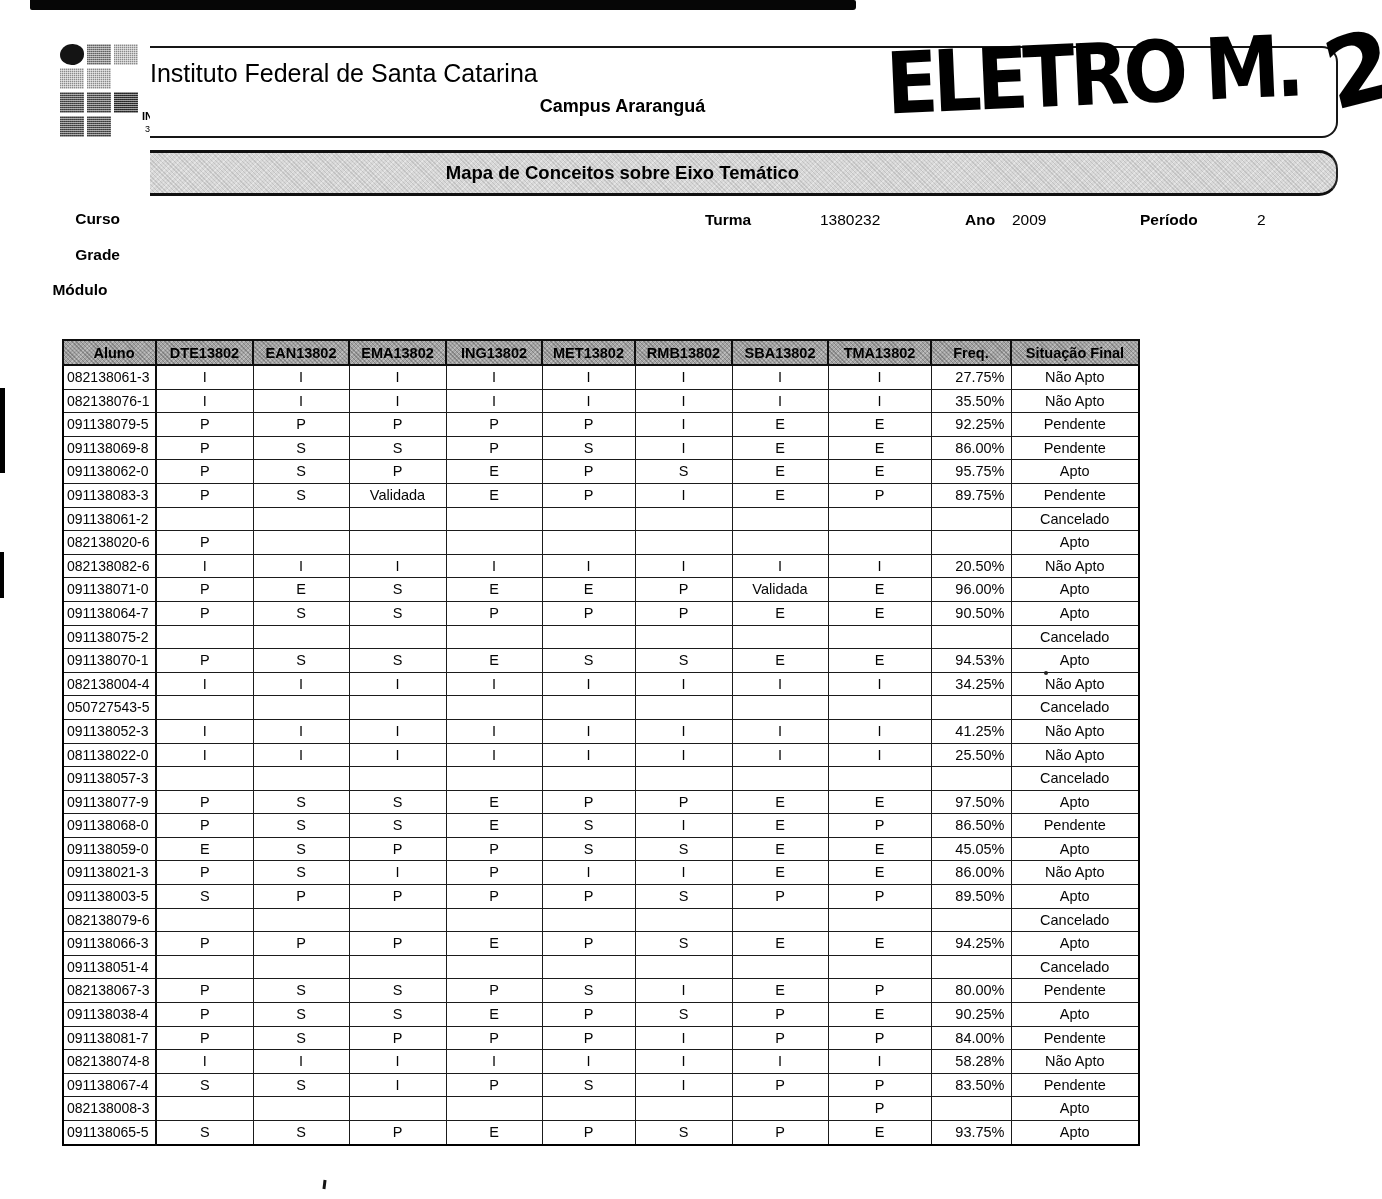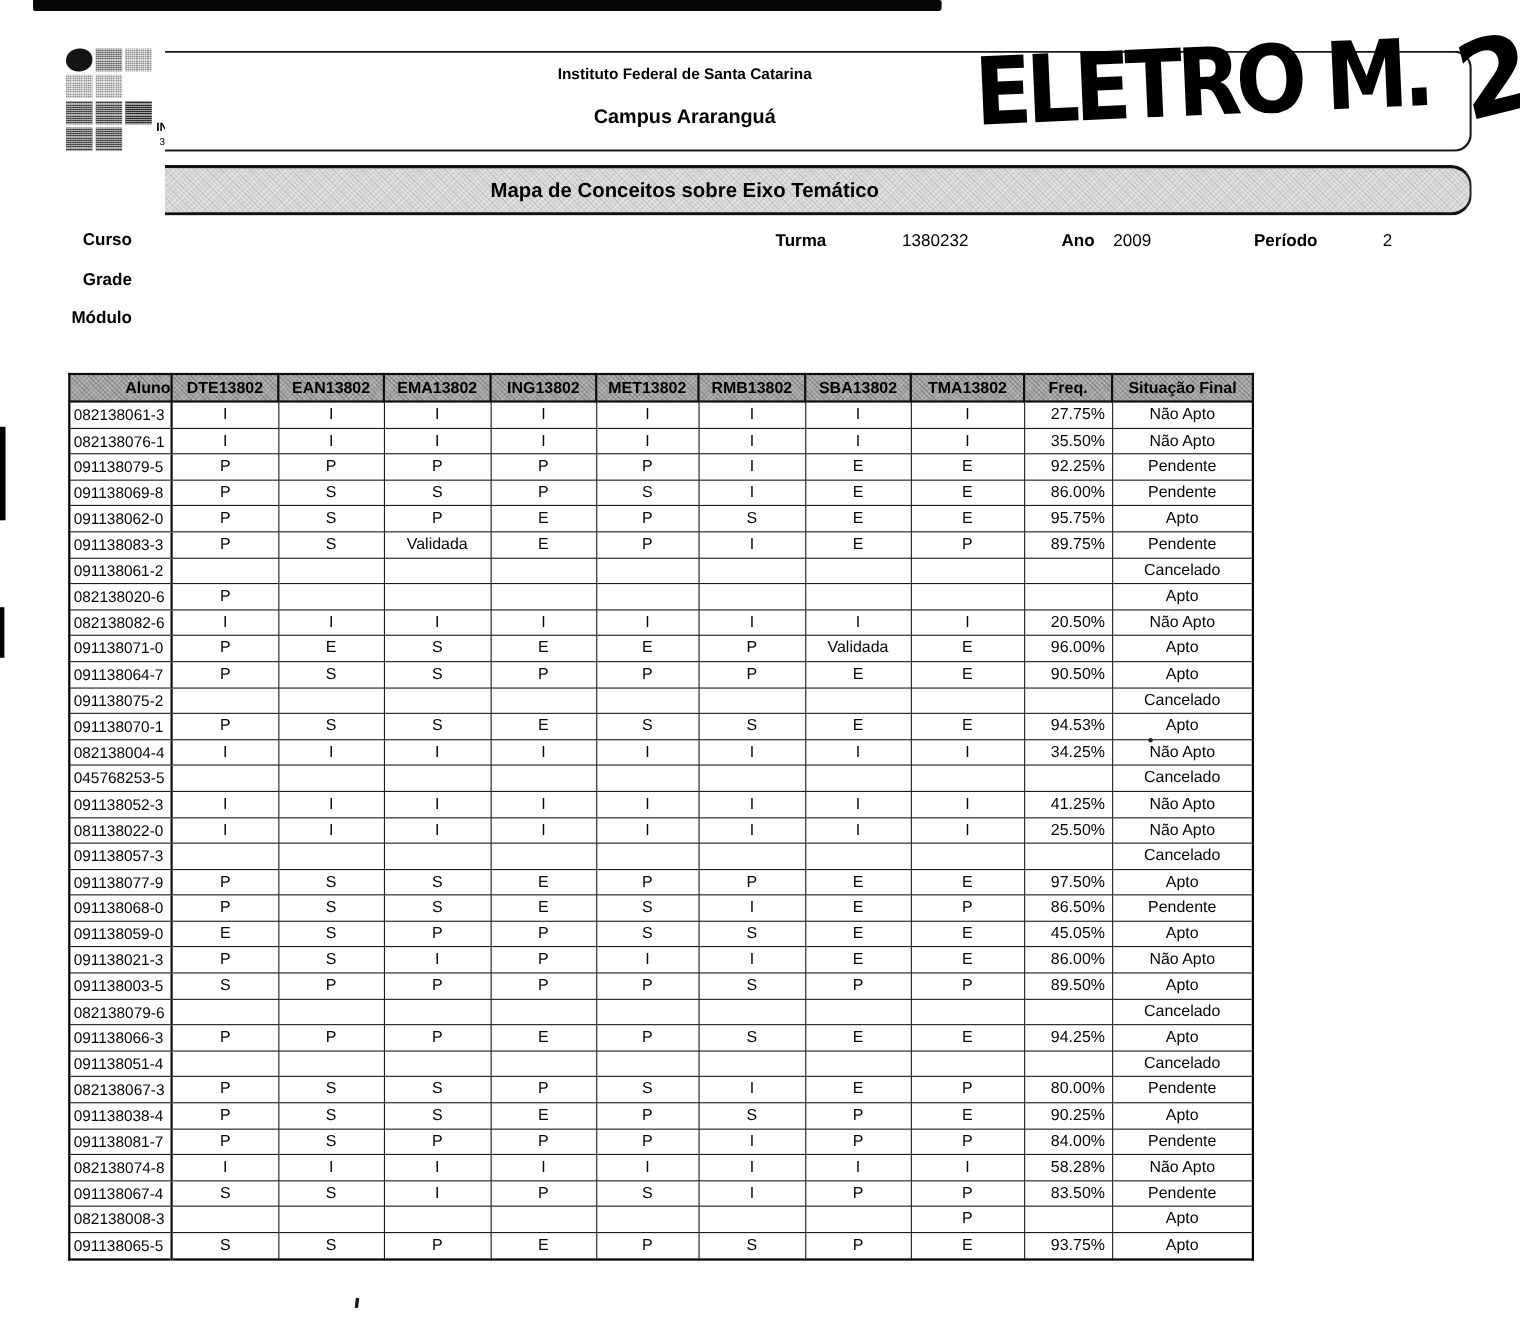--- a/index.html
+++ b/index.html
@@ -23,21 +23,21 @@
   .sq.light{background-color:#c6c6c6;}
   .sq.dark{background-color:#555;}
   .sq.darker{background-color:#333;}
   .sq.empty{background:none;}
   .logo-mark-in{position:absolute;left:142px;top:110px;font-size:11px;font-weight:700;}
   .logo-mark-3a{position:absolute;left:145px;top:124px;font-size:9px;}
 
   
   .header-band{position:absolute;left:150px;top:46px;width:1186px;height:88px;
                border:2px solid #161616;border-left:none;border-radius:0 16px 16px 0;background:#fff;}
-  .institute{position:absolute;left:0;top:11px;width:945px;text-align:center;font-size:14px;font-weight:700;}
+  .institute{position:absolute;left:0;top:11px;width:945px;text-align:left;font-size:25px;font-weight:400;}
   .campus{position:absolute;left:0;top:48px;width:945px;text-align:center;font-size:18px;font-weight:700;}
   .handwriting{position:absolute;left:884px;top:34px;font-family:"DejaVu Sans",sans-serif;
                font-size:76px;font-weight:700;letter-spacing:-5px;white-space:nowrap;
                transform:rotate(-2.5deg) scaleY(1.12);transform-origin:left top;}
   .handwriting-digit{position:absolute;left:1326px;top:14px;font-family:"DejaVu Sans",sans-serif;
                font-size:96px;font-weight:700;transform:rotate(-14deg);}
 
   
   .title-banner{position:absolute;left:150px;top:150px;width:1186px;height:40px;
       background-color:#d8d8d8;
@@ -45,38 +45,38 @@
                        repeating-linear-gradient(-45deg, rgba(255,255,255,.35) 0 1px, transparent 1px 4px);
       border-top:3px solid #101010;border-bottom:3px solid #101010;border-right:2px solid #222;
       border-radius:0 19px 19px 0;text-decoration:underline;}
   .title-text{position:absolute;left:0;top:9px;width:945px;text-align:center;font-size:18.5px;font-weight:700;}
 
   
   .meta{position:absolute;font-size:15.5px;text-align:right;}
   .meta.bold{font-weight:700;}
   .m-curso{left:40px;top:210px;width:80px;text-align:right;}
   .m-grade{left:40px;top:246px;width:80px;text-align:right;}
-  .m-modulo{left:40px;top:281px;width:80px;text-align:right;}
+  .m-modulo{left:40px;top:281px;width:80px;text-align:center;}
   .m-turma-l{left:705px;top:211px;}
   .m-turma-v{left:820px;top:211px;}
   .m-ano-l{left:965px;top:211px;}
   .m-ano-v{left:1012px;top:211px;}
   .m-periodo-l{left:1140px;top:211px;}
   .m-periodo-v{left:1257px;top:211px;}
 
   
   .grade-table{position:absolute;left:62px;top:339px;border-collapse:collapse;table-layout:fixed;
                border:2.5px solid #000;}
   .grade-table th{height:23px;font-size:14.5px;font-weight:700;border:2px solid #0e0e0e;
       background-color:#a4a4a4;color:#000;padding:0;
       background-image:repeating-linear-gradient(45deg, rgba(0,0,0,.22) 0 1px, transparent 1px 3px),
                        repeating-linear-gradient(-45deg, rgba(255,255,255,.28) 0 1px, transparent 1px 3px);}
   .grade-table td{height:22.6px;line-height:22.6px;font-size:14.5px;text-align:center;
       border:1.6px solid #1b1b1b;padding:0;white-space:nowrap;overflow:hidden;color:#050505;}
-  .grade-table th.k-aluno{text-align:right;padding-left:9px;}
+  .grade-table th.k-aluno{text-align:center;padding-left:9px;}
   .grade-table td.k-aluno{text-align:left;padding-left:3px;font-size:14px;border-right:2.5px solid #0e0e0e;}
   .grade-table th.k-aluno{border-right:2.5px solid #0e0e0e;}
   .grade-table td.k-freq{text-align:right;padding-right:6px;}
   .grade-table td.k-sit{font-size:14.5px;}
 </style>
 </head>
 <body>
 
 <div class="sheet">
 
@@ -330,21 +330,21 @@
           <td class="k-grade">I</td>
           <td class="k-grade">I</td>
           <td class="k-grade">I</td>
           <td class="k-grade">I</td>
           <td class="k-grade">I</td>
           <td class="k-grade">I</td>
           <td class="k-freq">34.25%</td>
           <td class="k-sit">Não Apto</td>
         </tr>
         <tr>
-          <td class="k-aluno">045768253-5</td>
+          <td class="k-aluno">050727543-5</td>
           <td class="k-grade"></td>
           <td class="k-grade"></td>
           <td class="k-grade"></td>
           <td class="k-grade"></td>
           <td class="k-grade"></td>
           <td class="k-grade"></td>
           <td class="k-grade"></td>
           <td class="k-grade"></td>
           <td class="k-freq"></td>
           <td class="k-sit">Cancelado</td>

